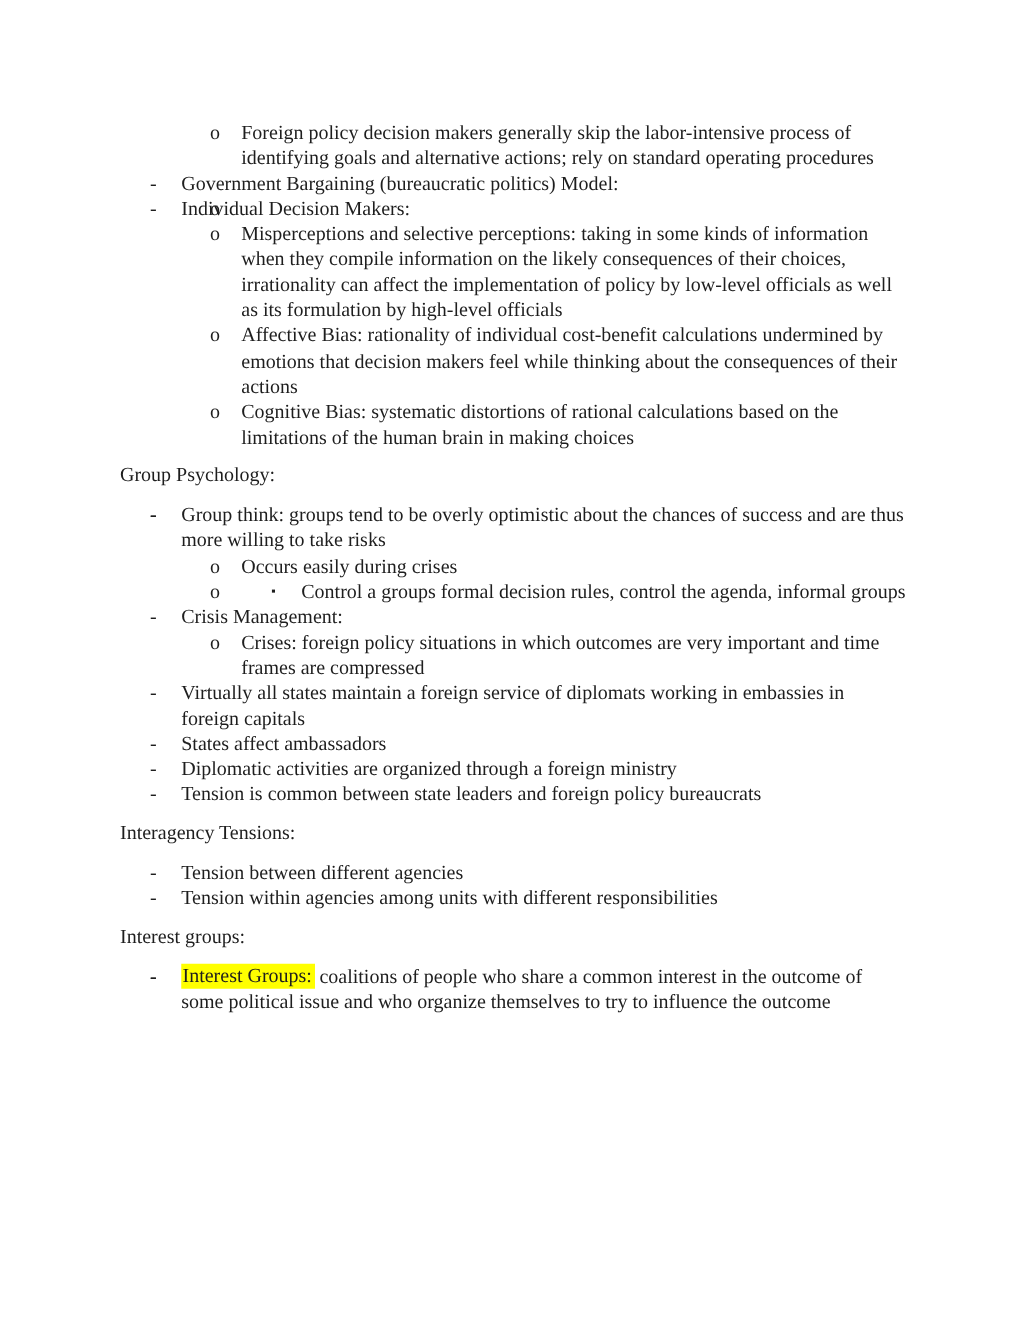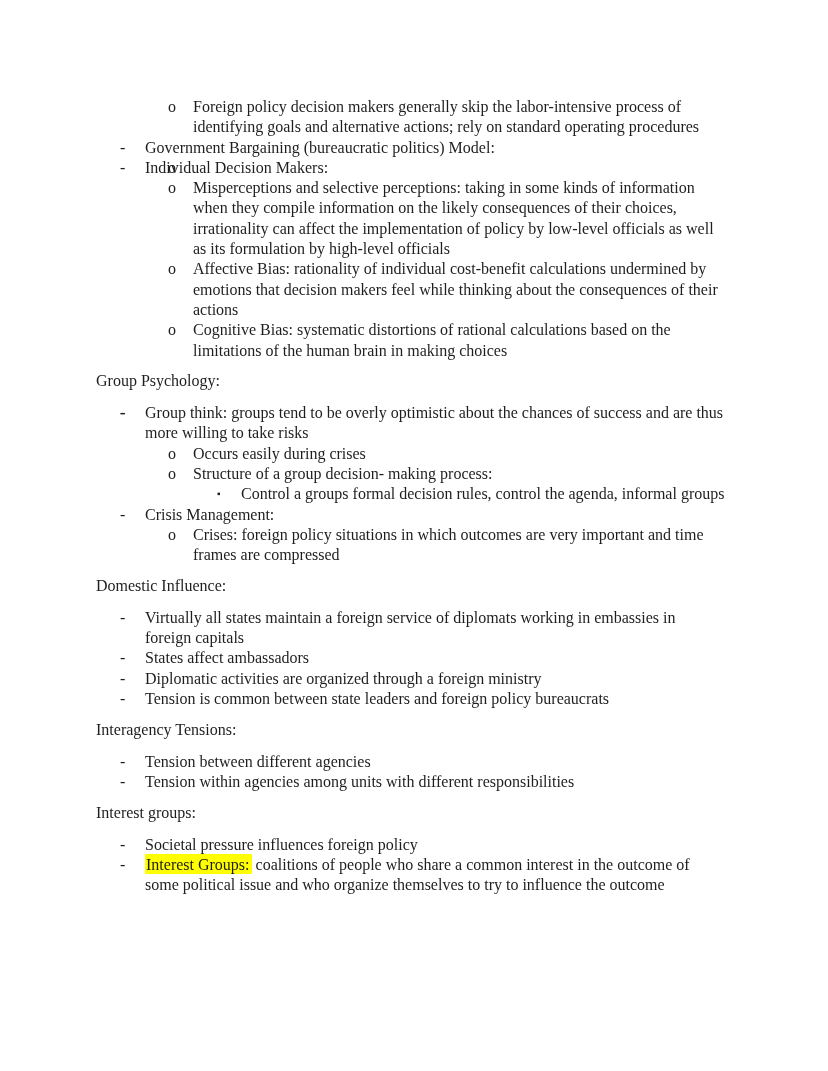--- a/index.html
+++ b/index.html
@@ -58,29 +58,28 @@
       <div class="li lvl1"><span class="marker">-</span><span class="text">Government Bargaining (bureaucratic politics) Model:</span></div>
       <div class="li lvl2"><span class="marker">o</span></div>
       <div class="li lvl1"><span class="marker">-</span><span class="text">Individual Decision Makers:</span></div>
       <div class="li lvl2"><span class="marker">o</span><span class="text">Misperceptions and selective perceptions: taking in some kinds of information when they compile information on the likely consequences of their choices, irrationality can affect the implementation of policy by low-level officials as well as its formulation by high-level officials</span></div>
       <div class="li lvl2"><span class="marker">o</span><span class="text">Affective Bias: rationality of individual cost-benefit calculations undermined by emotions that decision makers feel while thinking about the consequences of their actions</span></div>
       <div class="li lvl2"><span class="marker">o</span><span class="text">Cognitive Bias: systematic distortions of rational calculations based on the limitations of the human brain in making choices</span></div>
       <div class="heading"><span class="text">Group Psychology:</span></div>
       <div class="li lvl1"><span class="marker">-</span></div>
       <div class="li lvl1"><span class="marker">-</span><span class="text">Group think: groups tend to be overly optimistic about the chances of success and are thus more willing to take risks</span></div>
       <div class="li lvl2"><span class="marker">o</span><span class="text">Occurs easily during crises</span></div>
-      <div class="li lvl2"><span class="marker">o</span><span class="text">Structure of a group decision- making process:</span></div>
+      <div class="li lvl2"><span class="marker">o</span></div>
       <div class="li lvl3"><span class="marker">▪</span><span class="text">Control a groups formal decision rules, control the agenda, informal groups</span></div>
       <div class="li lvl1"><span class="marker">-</span><span class="text">Crisis Management:</span></div>
       <div class="li lvl2"><span class="marker">o</span><span class="text">Crises: foreign policy situations in which outcomes are very important and time frames are compressed</span></div>
-      <div class="heading"><span class="text">Domestic Influence:</span></div>
       <div class="li lvl1"><span class="marker">-</span><span class="text">Virtually all states maintain a foreign service of diplomats working in embassies in foreign capitals</span></div>
       <div class="li lvl1"><span class="marker">-</span><span class="text">States affect ambassadors</span></div>
       <div class="li lvl1"><span class="marker">-</span><span class="text">Diplomatic activities are organized through a foreign ministry</span></div>
       <div class="li lvl1"><span class="marker">-</span><span class="text">Tension is common between state leaders and foreign policy bureaucrats</span></div>
       <div class="heading"><span class="text">Interagency Tensions:</span></div>
       <div class="li lvl1"><span class="marker">-</span><span class="text">Tension between different agencies</span></div>
       <div class="li lvl1"><span class="marker">-</span><span class="text">Tension within agencies among units with different responsibilities</span></div>
       <div class="heading"><span class="text">Interest groups:</span></div>
-      <div class="li lvl1"><span class="marker">-</span><span class="text">Societal pressure influences foreign policy</span></div>
+      <div class="li lvl1"><span class="marker">-</span></div>
       <div class="li lvl1"><span class="marker">-</span><span class="text"><mark>Interest Groups:</mark> coalitions of people who share a common interest in the outcome of some political issue and who organize themselves to try to influence the outcome</span></div>
     </div>
 </div>
 
 </body></html>

